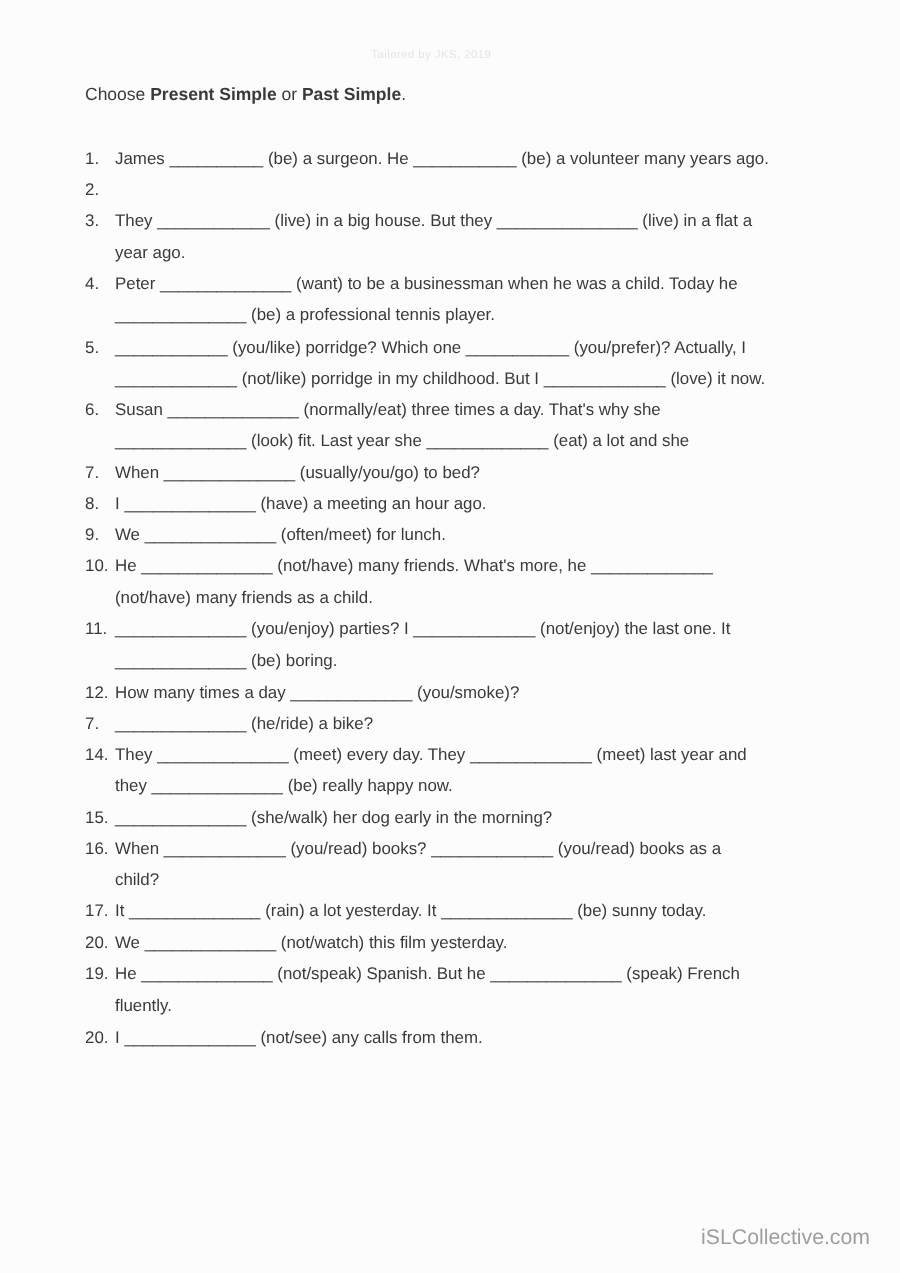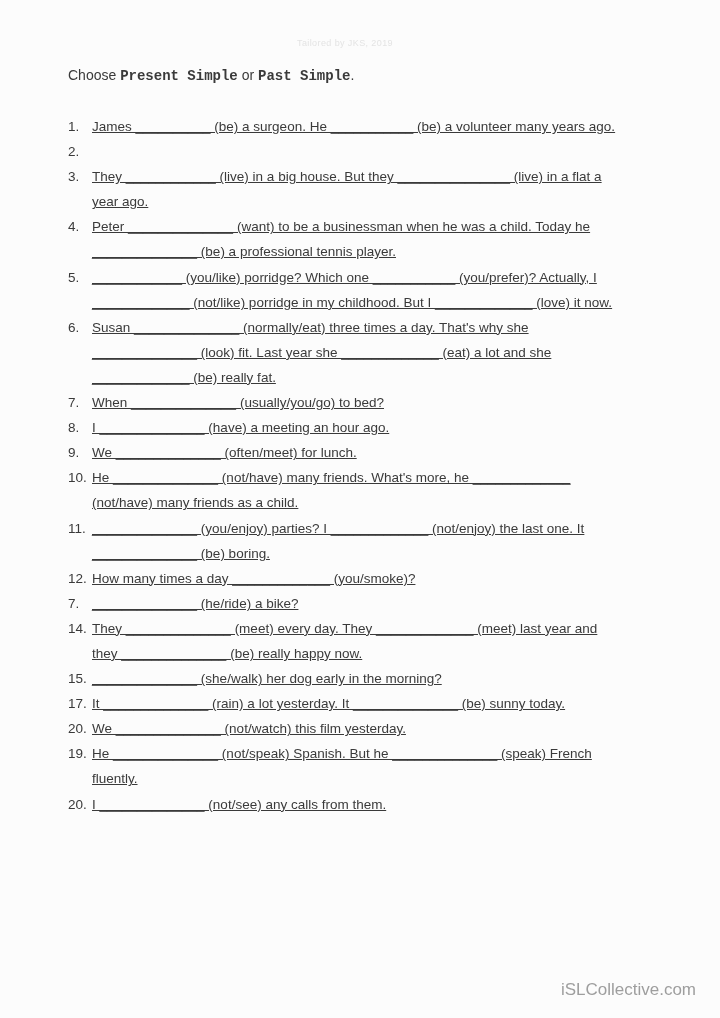--- a/index.html
+++ b/index.html
@@ -28,41 +28,40 @@
     letter-spacing: 0.4px;
     user-select: none;
   }
   .title {
     position: absolute;
     left: 68px;
     top: 67px;
     font-size: 14px;
     color: #3a3a3a;
   }
-  .title .bold { font-weight: bold; font-family: Liberation Mono, monospace; }
+  .title .bold { font-weight: bold; }
   .exercise {
     position: absolute;
     left: 68px;
     top: 114px;
     width: 610px;
     font-size: 13.5px;
   }
   .item { display: flex; align-items: flex-start; }
   .item .num {
     flex: 0 0 24px;
     width: 24px;
     line-height: 25.1px;
     white-space: nowrap;
   }
   .item .lines { flex: 1 1 auto; min-width: 0; }
   .line {
     height: 25.1px;
     line-height: 25.1px;
     white-space: nowrap;
-    text-decoration: underline;
   }
   .footer-brand {
     position: absolute;
     right: 24px;
     bottom: 18px;
     font-size: 17px;
     color: #9e9e9e;
   }
 </style>
 </head>
@@ -102,21 +101,20 @@
         <div class="lines">
           <div class="line">____________ (you/like) porridge? Which one ___________ (you/prefer)? Actually, I</div>
           <div class="line">_____________ (not/like) porridge in my childhood. But I _____________ (love) it now.</div>
         </div>
       </div>
       <div class="item">
         <span class="num">6.</span>
         <div class="lines">
           <div class="line">Susan ______________ (normally/eat) three times a day. That's why she</div>
           <div class="line">______________ (look) fit. Last year she _____________ (eat) a lot and she</div>
-          <div class="line">_____________ (be) really fat.</div>
         </div>
       </div>
       <div class="item">
         <span class="num">7.</span>
         <div class="lines">
           <div class="line">When ______________ (usually/you/go) to bed?</div>
         </div>
       </div>
       <div class="item">
         <span class="num">8.</span>
@@ -160,20 +158,27 @@
         <span class="num">14.</span>
         <div class="lines">
           <div class="line">They ______________ (meet) every day. They _____________ (meet) last year and</div>
           <div class="line">they ______________ (be) really happy now.</div>
         </div>
       </div>
       <div class="item">
         <span class="num">15.</span>
         <div class="lines">
           <div class="line">______________ (she/walk) her dog early in the morning?</div>
+        </div>
+      </div>
+      <div class="item">
+        <span class="num">16.</span>
+        <div class="lines">
+          <div class="line">When _____________ (you/read) books? _____________ (you/read) books as a</div>
+          <div class="line">child?</div>
         </div>
       </div>
       <div class="item">
         <span class="num">17.</span>
         <div class="lines">
           <div class="line">It ______________ (rain) a lot yesterday. It ______________ (be) sunny today.</div>
         </div>
       </div>
       <div class="item">
         <span class="num">20.</span>

